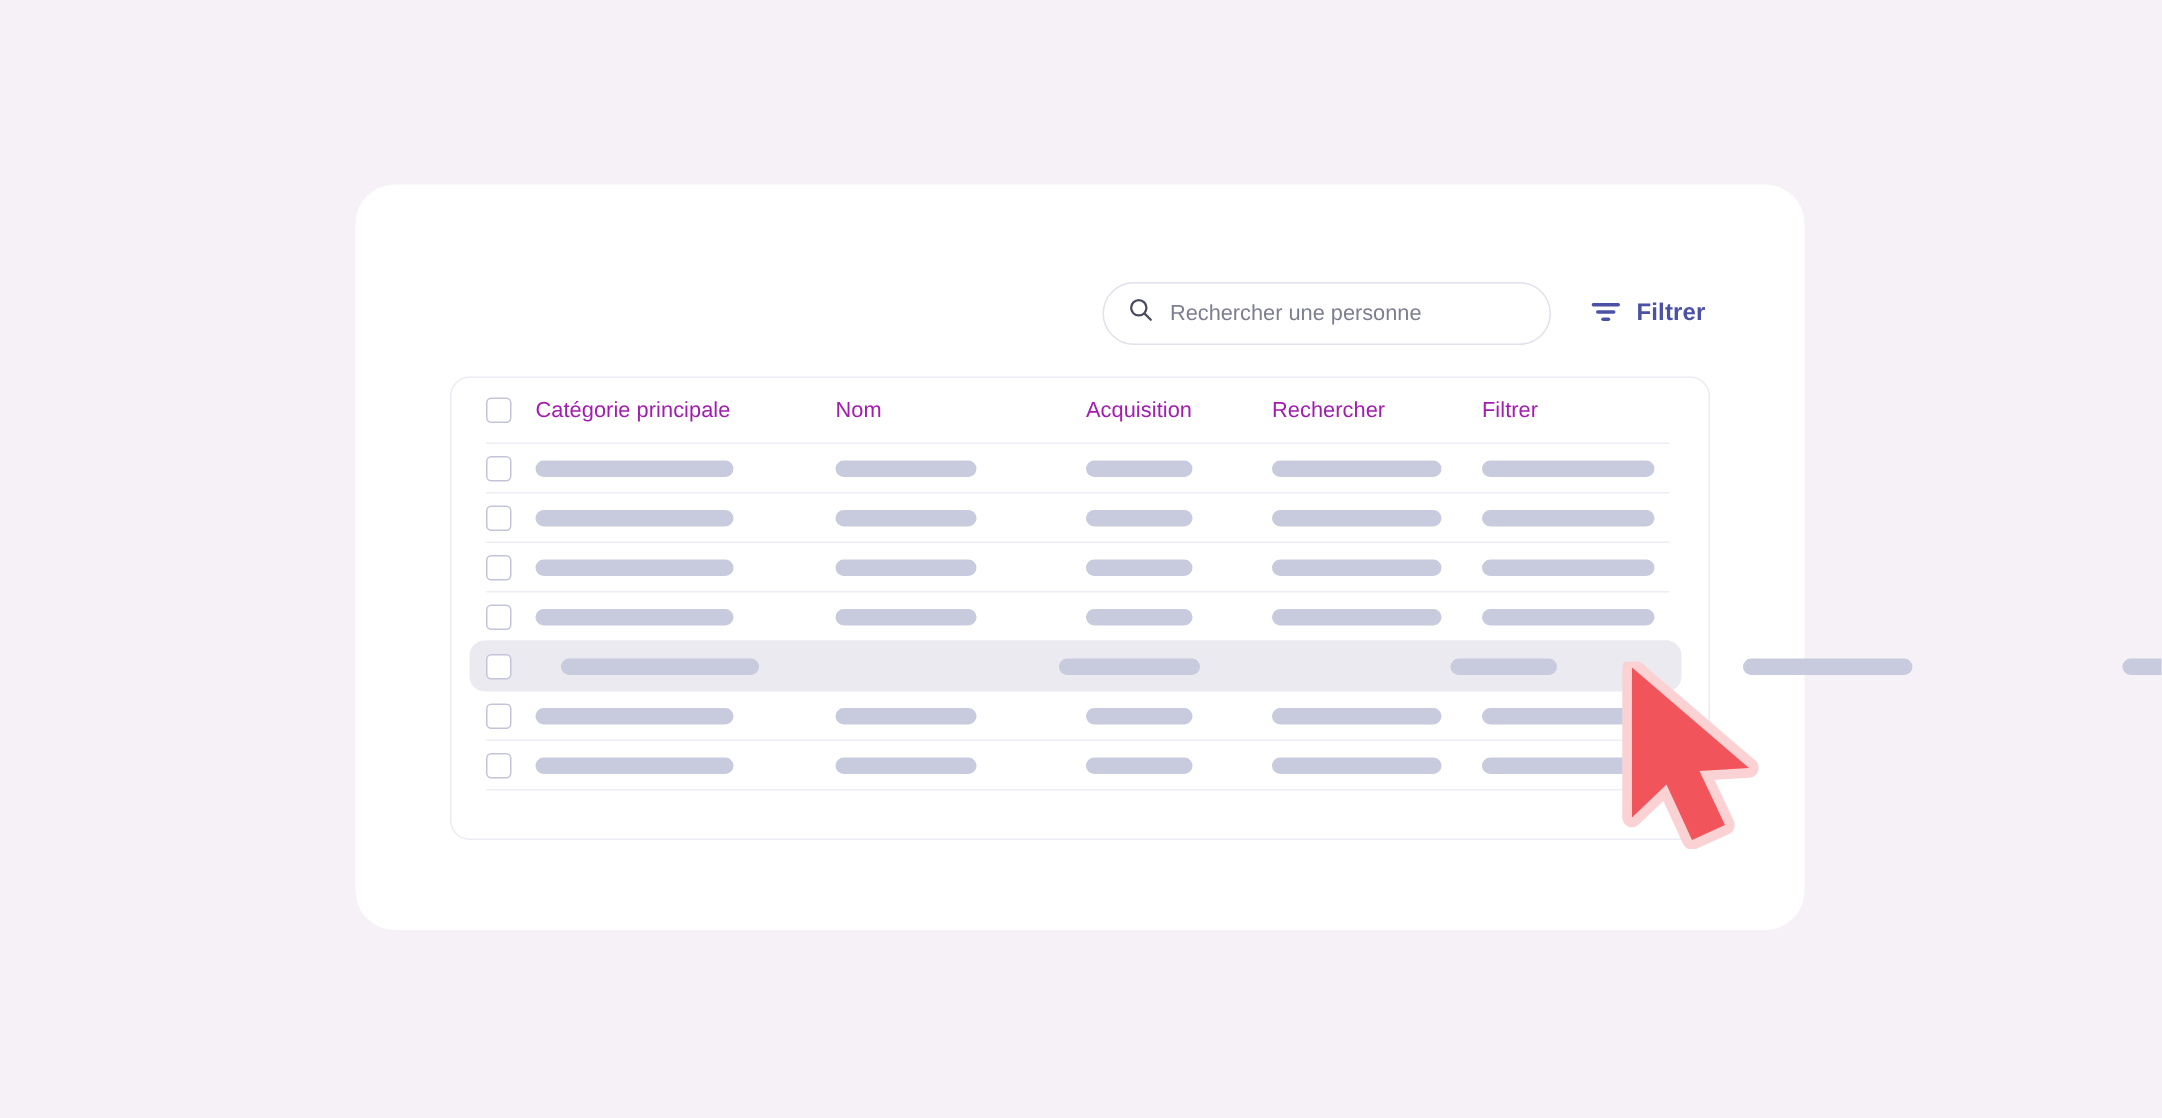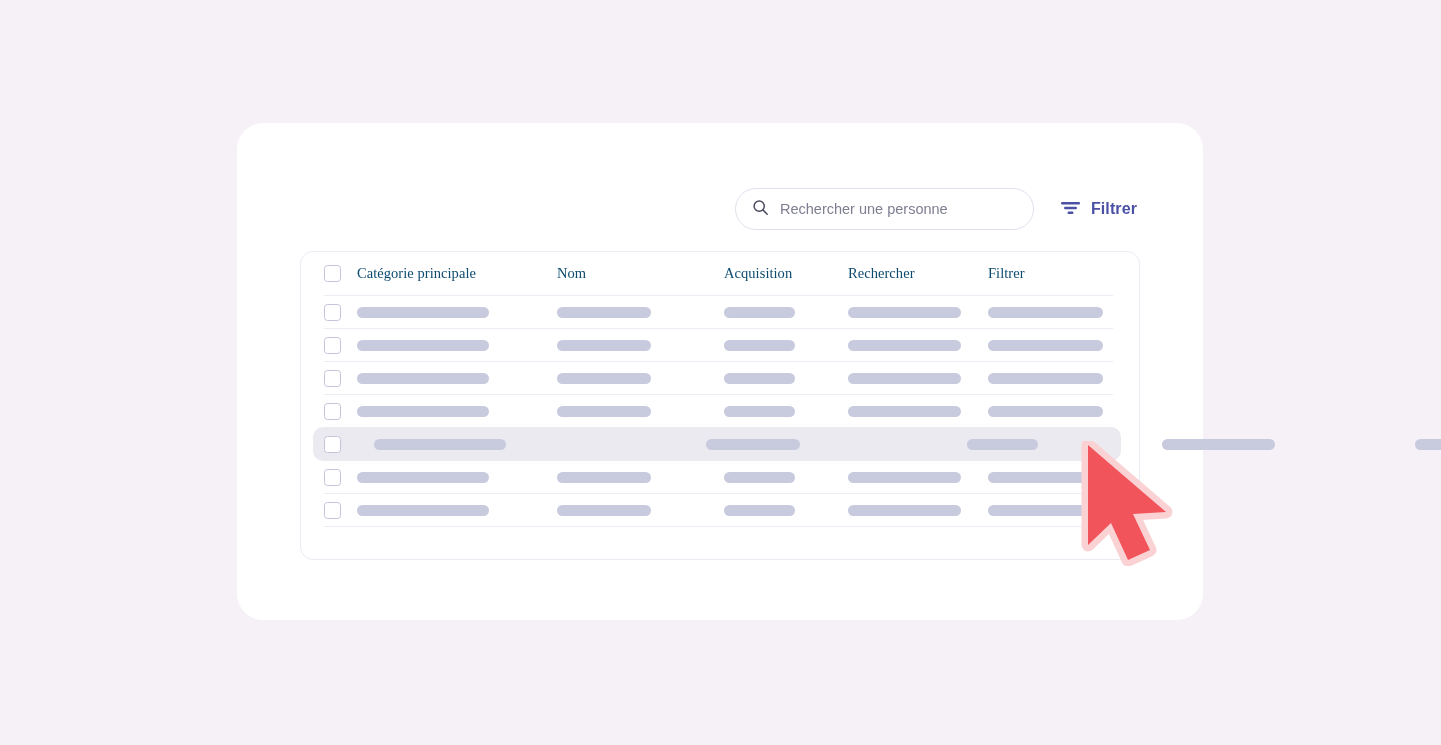--- a/index.html
+++ b/index.html
@@ -179,23 +179,23 @@
     width: 17px;
     height: 17px;
     border: 1.4px solid #c3c4da;
     border-radius: 3.5px;
     background: #ffffff;
     cursor: pointer;
     display: block;
   }
 
   .col-header {
-    font-family: Liberation Serif, serif;
+    font-family: Liberation Sans, sans-serif;
     font-size: 14.5px;
-    color: #0c4a6e;
+    color: #a21caf;
     white-space: nowrap;
     letter-spacing: 0.05px;
   }
 
   .skel {
     height: 11px;
     border-radius: 6px;
     background: #c8cade;
   }
 

